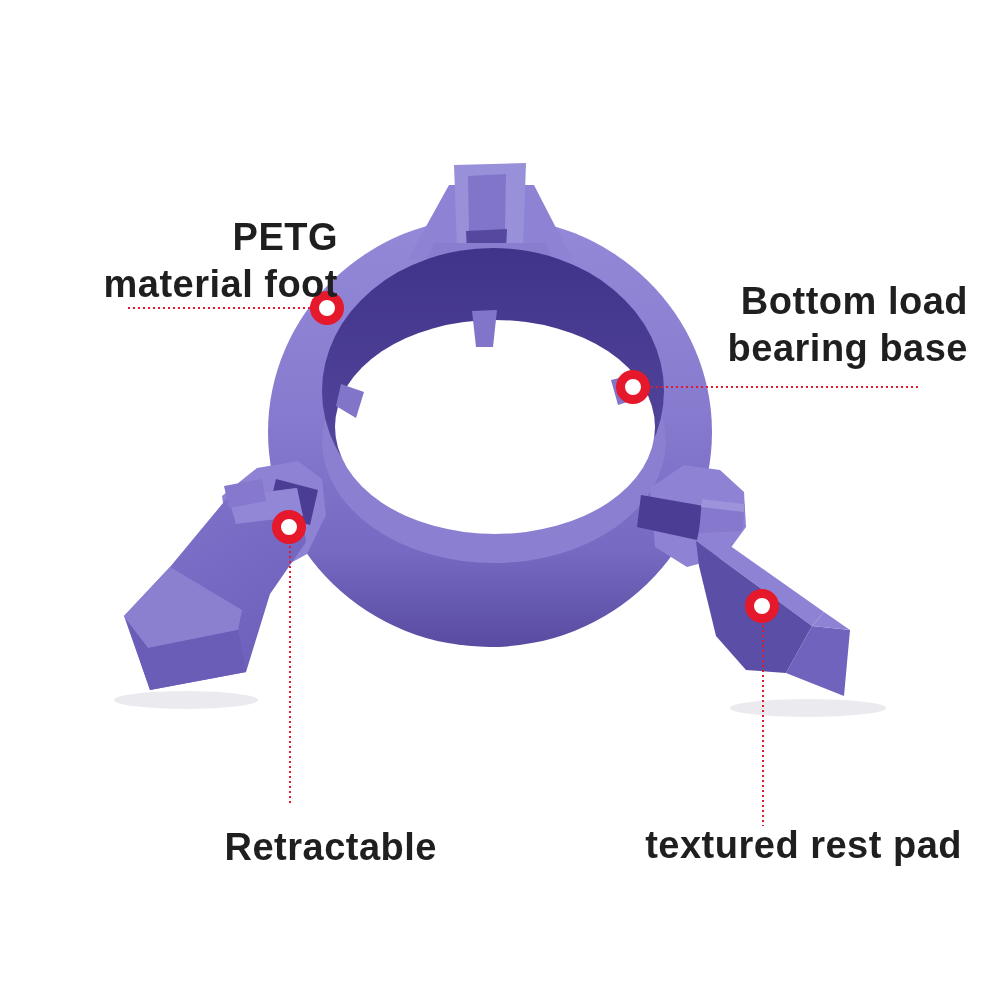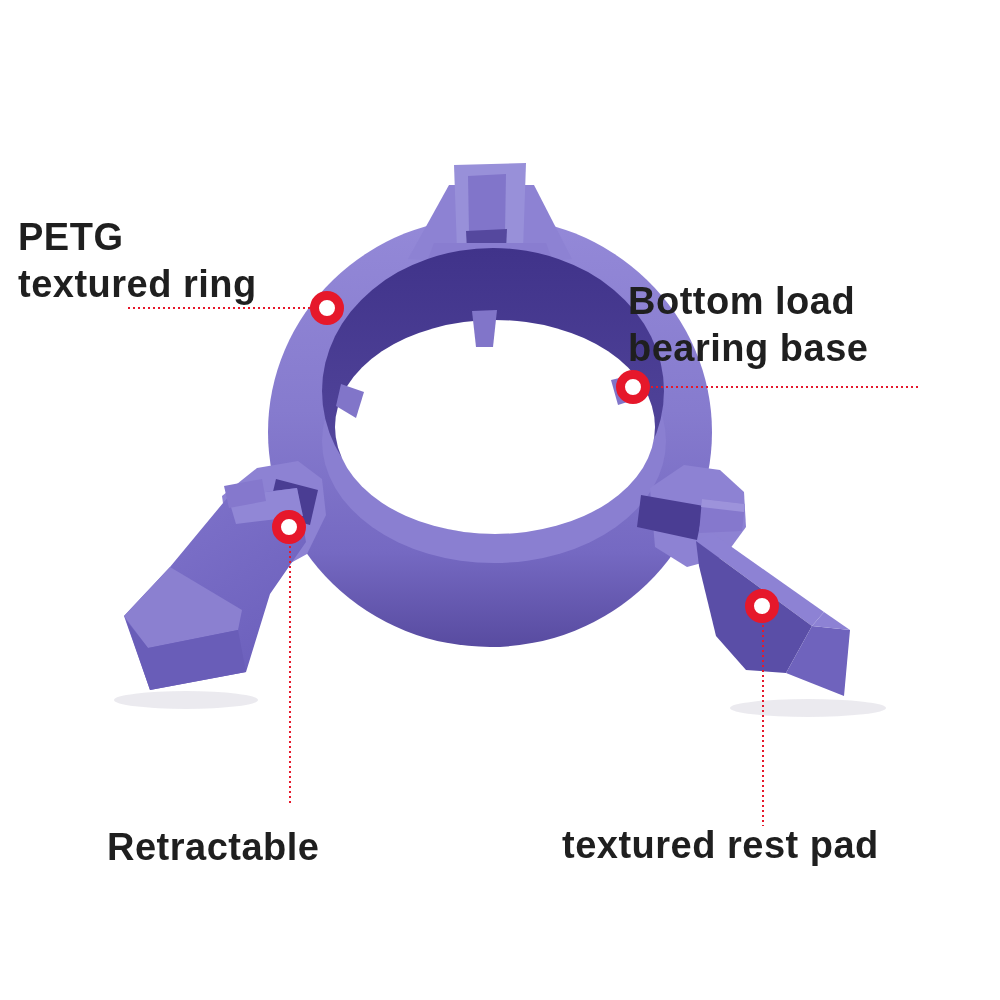--- a/index.html
+++ b/index.html
@@ -15,21 +15,21 @@
   }
   .product-svg{position:absolute;left:0;top:0;width:1000px;height:1000px;}
   .callout .marker{
     position:absolute; width:16px; height:16px; box-sizing:content-box;
     border:9px solid var(--red); border-radius:50%; background:#fff; z-index:5;
   }
   .callout .leader{position:absolute; z-index:4;}
   .callout .leader.h{background-image:repeating-linear-gradient(90deg,var(--red) 0 2px,transparent 2px 5px);}
   .callout .leader.v{background-image:repeating-linear-gradient(180deg,var(--red) 0 2px,transparent 2px 5px);}
   .callout .label{
-    position:absolute; z-index:6; text-align:left;
+    position:absolute; z-index:6; text-align:right;
     font-size:38px; font-weight:700; line-height:47px;
     letter-spacing:0.5px; color:var(--text); white-space:nowrap;
   }
   .callout .label .line{display:block;}
 </style>
 </head>
 <body>
 
 <div class="stage">
 
@@ -106,21 +106,21 @@
       <polygon points="812,626 850,630 844,696 786,673" fill="#6f63bd"></polygon>
       <polygon points="824,612 850,630 812,626" fill="#8d82d4"></polygon>
     </g>
   </svg>
 
   <div class="callout">
     <div class="leader h" style="left: 128px; top: 307px; width: 182px; height: 2px;"></div>
     <div class="marker" style="left: 310px; top: 291px;"></div>
     <div class="label" style="left: 18px; top: 214px; width: 320px;">
       <span class="line">PETG</span>
-      <span class="line">textured ring</span>
+      <span class="line">material foot</span>
     </div>
   </div>
 
   <div class="callout">
     <div class="leader h" style="left: 651px; top: 386px; width: 267px; height: 2px;"></div>
     <div class="marker" style="left: 616px; top: 370px;"></div>
     <div class="label" style="left: 628px; top: 278px; width: 340px;">
       <span class="line">Bottom load</span>
       <span class="line">bearing base</span>
     </div>

